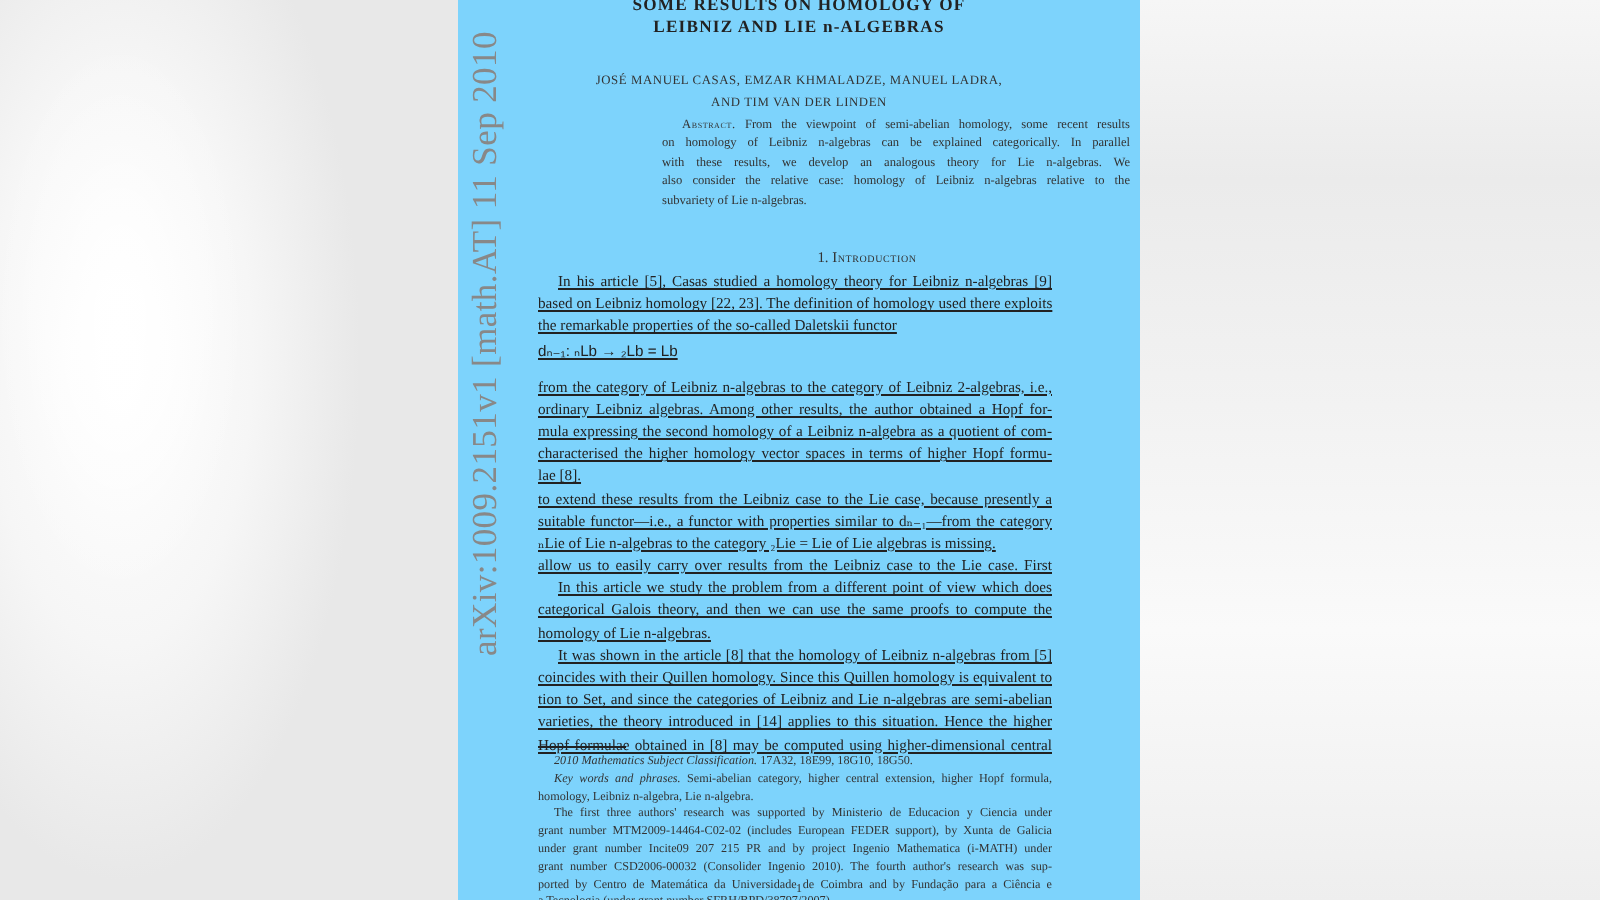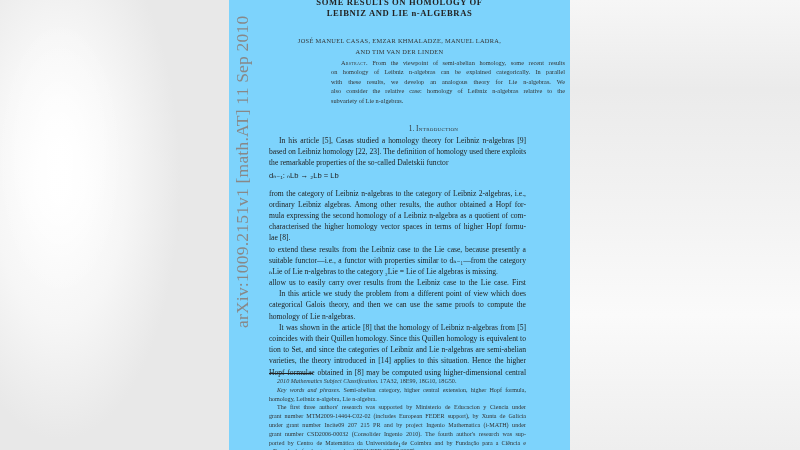--- a/index.html
+++ b/index.html
@@ -44,21 +44,21 @@
     font-size:6.3px; line-height:9.4px; color:#333; text-align:justify;
   }
   .abstract .sc { font-variant:small-caps; letter-spacing:0.3px; }
   .section {
     position:absolute; left:0; width:329px; top:124px; text-align:center;
     font-size:7.4px; color:#333;margin-left:40px;
   }
   .section .sc { font-variant:small-caps; letter-spacing:0.3px; }
   .body {
     position:absolute; left:40px; width:257px; top:135px;
-    font-size:7.6px; line-height:11.2px; color:#222;
+    font-size:7.6px; line-height:11.2px; color:#222;text-decoration:underline;
   }
   .line { white-space:nowrap; display:block; height:11.2px; text-align:justify; text-align-last:justify; }
   .line.last { text-align-last:left; }
   .line.indent { padding-left:10px; }
   .formula {
     display:block; height:19px; line-height:13px;
     font-family:"Liberation Sans","DejaVu Sans",sans-serif; font-size:7.6px;
   }
   .rule {
     position:absolute; left:40px; top:373px; width:44px; height:1px; background:#222;

